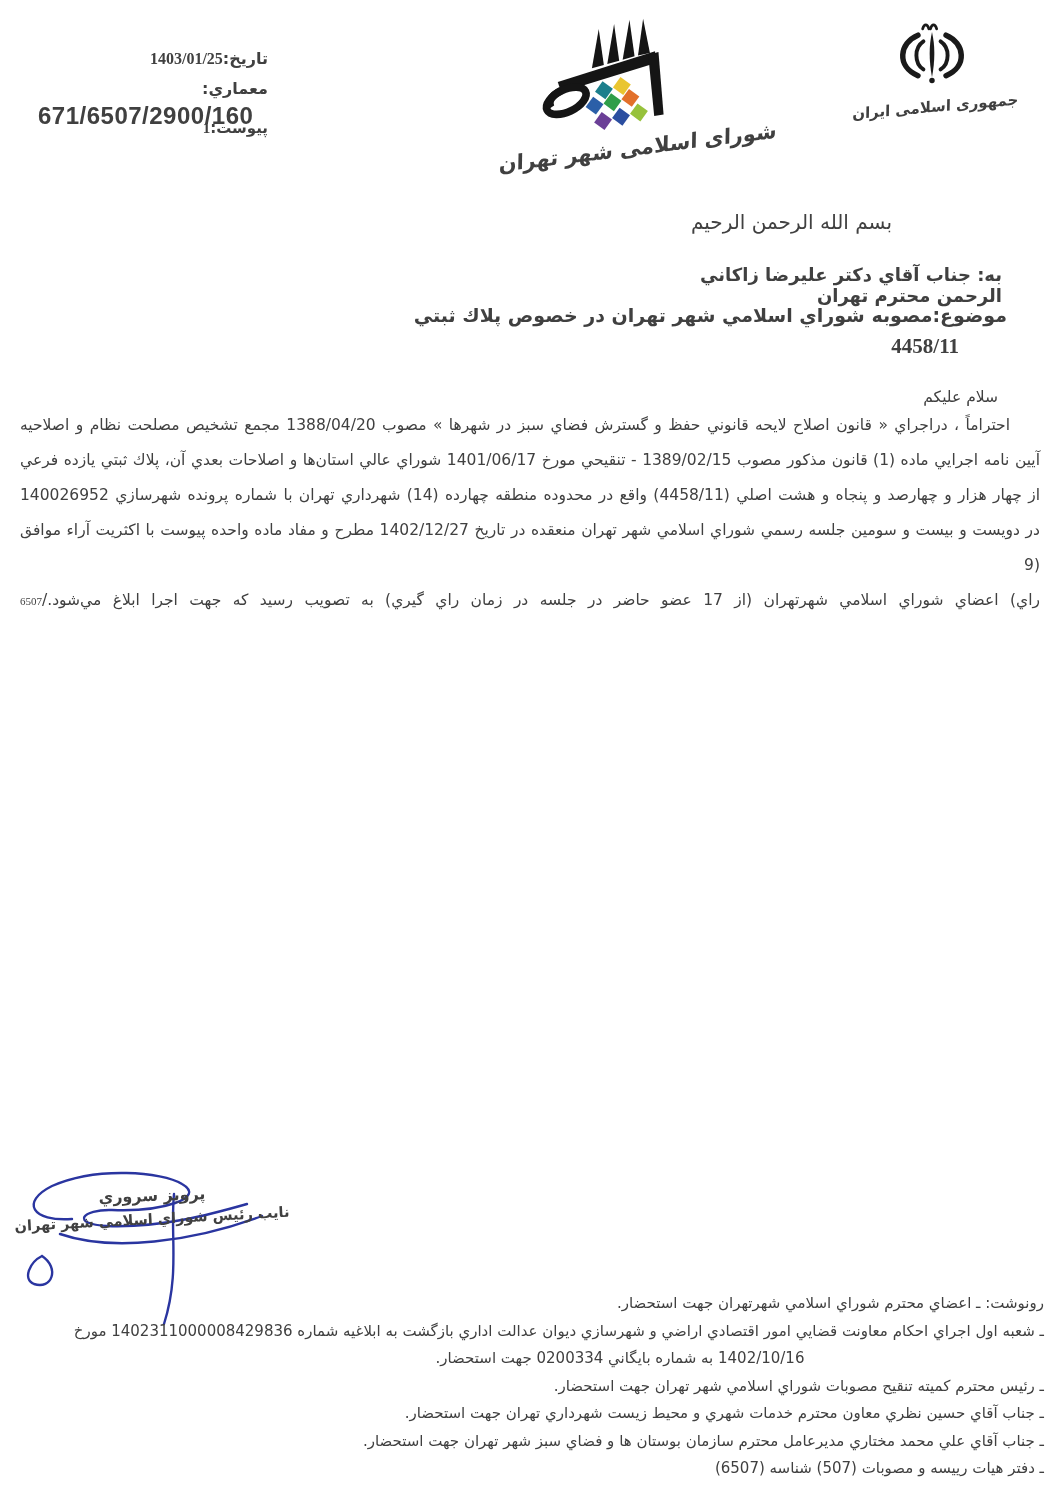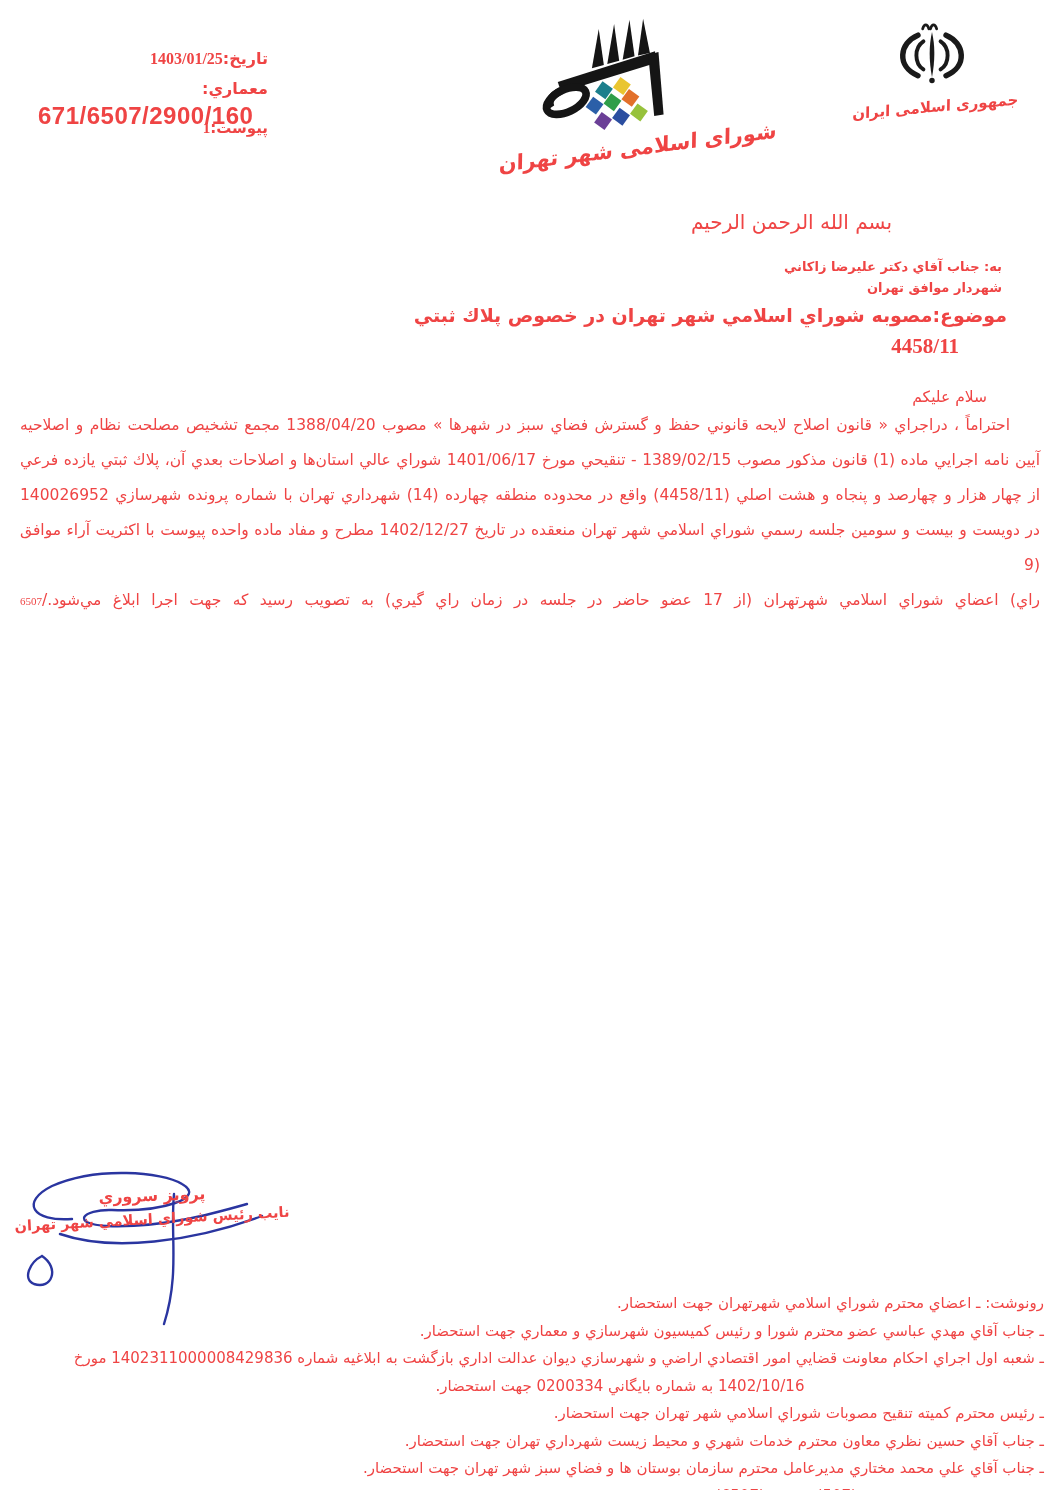--- a/index.html
+++ b/index.html
@@ -2,21 +2,21 @@
 <html lang="fa"><head>
 <meta charset="utf-8">
 <style>
   html,body{margin:0;padding:0;background:#e8e8e8;}
   .page{
     position:relative;
     width:1060px;height:1490px;
     margin:0 auto;
     background:#ffffff;
     font-family:"DejaVu Sans",sans-serif;
-    color:#ef4444;
+    color:#404040;
     overflow:hidden;
   }
   
   .hdr-left{
     position:absolute;top:44px;left:38px;width:230px;
     direction:rtl;text-align:right;font-weight:bold;
   }
   .hdr-line{font-size:16px;line-height:30px;}
   .hdr-num{
     font-family:Liberation Sans, sans-serif;
@@ -34,26 +34,26 @@
   }
   .iran{position:absolute;top:18px;left:852px;width:160px;text-align:center;}
   .iran-caption{
     margin-top:-2px;font-size:15px;font-weight:bold;
     transform:rotate(-5deg) skewX(-6deg);
     white-space:nowrap;
   }
 
   
   .basmala{position:absolute;top:210px;right:168px;font-size:20px;direction:rtl;}
-  .to-block{position:absolute;top:256px;right:58px;direction:rtl;text-align:right;
-    font-weight:bold;font-size:13px;line-height:21px;}
+  .to-block{position:absolute;top:264px;right:58px;direction:rtl;text-align:right;
+    font-weight:bold;font-size:18px;line-height:21px;}
   .subject{position:absolute;top:300px;right:53px;left:40px;direction:rtl;text-align:right;
     font-weight:bold;font-size:19px;line-height:31px;}
   .subject-num{padding-left:0;padding-right:48px;font-family:"Liberation Serif","DejaVu Sans",serif;font-size:21px;}
-  .salutation{position:absolute;top:388px;right:73px;direction:rtl;font-size:15.5px;}
+  .salutation{position:absolute;top:388px;right:62px;direction:rtl;font-size:15.5px;}
 
   
   .body-block{position:absolute;top:408px;right:20px;left:20px;direction:rtl;}
   .body-line{
     font-size:15.5px;line-height:35px;
     text-align:justify;text-align-last:justify;
     white-space:normal;
   }
   .body-line.first{text-indent:30px;}
   .body-suffix{font-size:11px;}
@@ -122,21 +122,21 @@
       <path d="M70,18 C74,36 74,54 70,76 C66,54 66,36 70,18 Z" fill="#1a1a1a"></path>
       <circle cx="70" cy="80" r="3.5" fill="#1a1a1a"></circle>
     </svg>
     <div class="iran-caption">جمهوری اسلامی ایران</div>
   </div>
 
   <div class="basmala">بسم الله الرحمن الرحيم</div>
 
   <div class="to-block">
     <div>به: جناب آقاي دكتر عليرضا زاكاني</div>
-    <div>شهردار موافق تهران</div>
+    <div>الرحمن محترم تهران</div>
   </div>
 
   <div class="subject">
     <div>موضوع:مصوبه شوراي اسلامي شهر تهران در خصوص پلاك ثبتي</div>
     <div class="subject-num">4458/11</div>
   </div>
 
   <div class="salutation">سلام عليكم</div>
 
   <div class="body-block">
@@ -155,21 +155,20 @@
         <path d="M162,30 C158,70 168,110 152,160"></path>
         <path d="M30,92 C48,104 40,126 22,120 C10,115 18,98 30,92"></path>
       </g>
     </svg>
     <div class="sig-name">پرويز سروري</div>
     <div class="sig-title">نايب رئيس شوراي اسلامي شهر تهران</div>
   </div>
 
   <div class="cc">
     <div class="cc-line">رونوشت: ـ اعضاي محترم شوراي اسلامي شهرتهران جهت استحضار.</div>
-    <div class="cc-line">ـ جناب آقاي مهدي عباسي عضو محترم شورا و رئيس كميسيون شهرسازي و معماري جهت استحضار.</div>
     <div class="cc-line">ـ شعبه اول اجراي احكام معاونت قضايي امور اقتصادي اراضي و شهرسازي ديوان عدالت اداري بازگشت به ابلاغيه شماره 1402311000008429836 مورخ</div>
     <div class="cc-line cc-cont">1402/10/16 به شماره بايگاني 0200334 جهت استحضار.</div>
     <div class="cc-line">ـ رئيس محترم كميته تنقيح مصوبات شوراي اسلامي شهر تهران جهت استحضار.</div>
     <div class="cc-line">ـ جناب آقاي حسين نظري معاون محترم خدمات شهري و محيط زيست شهرداري تهران جهت استحضار.</div>
     <div class="cc-line">ـ جناب آقاي علي محمد مختاري مديرعامل محترم سازمان بوستان ها و فضاي سبز شهر تهران جهت استحضار.</div>
     <div class="cc-line">ـ دفتر هيات رييسه و مصوبات (507) شناسه (6507)</div>
   </div>
 
 </div>
 

